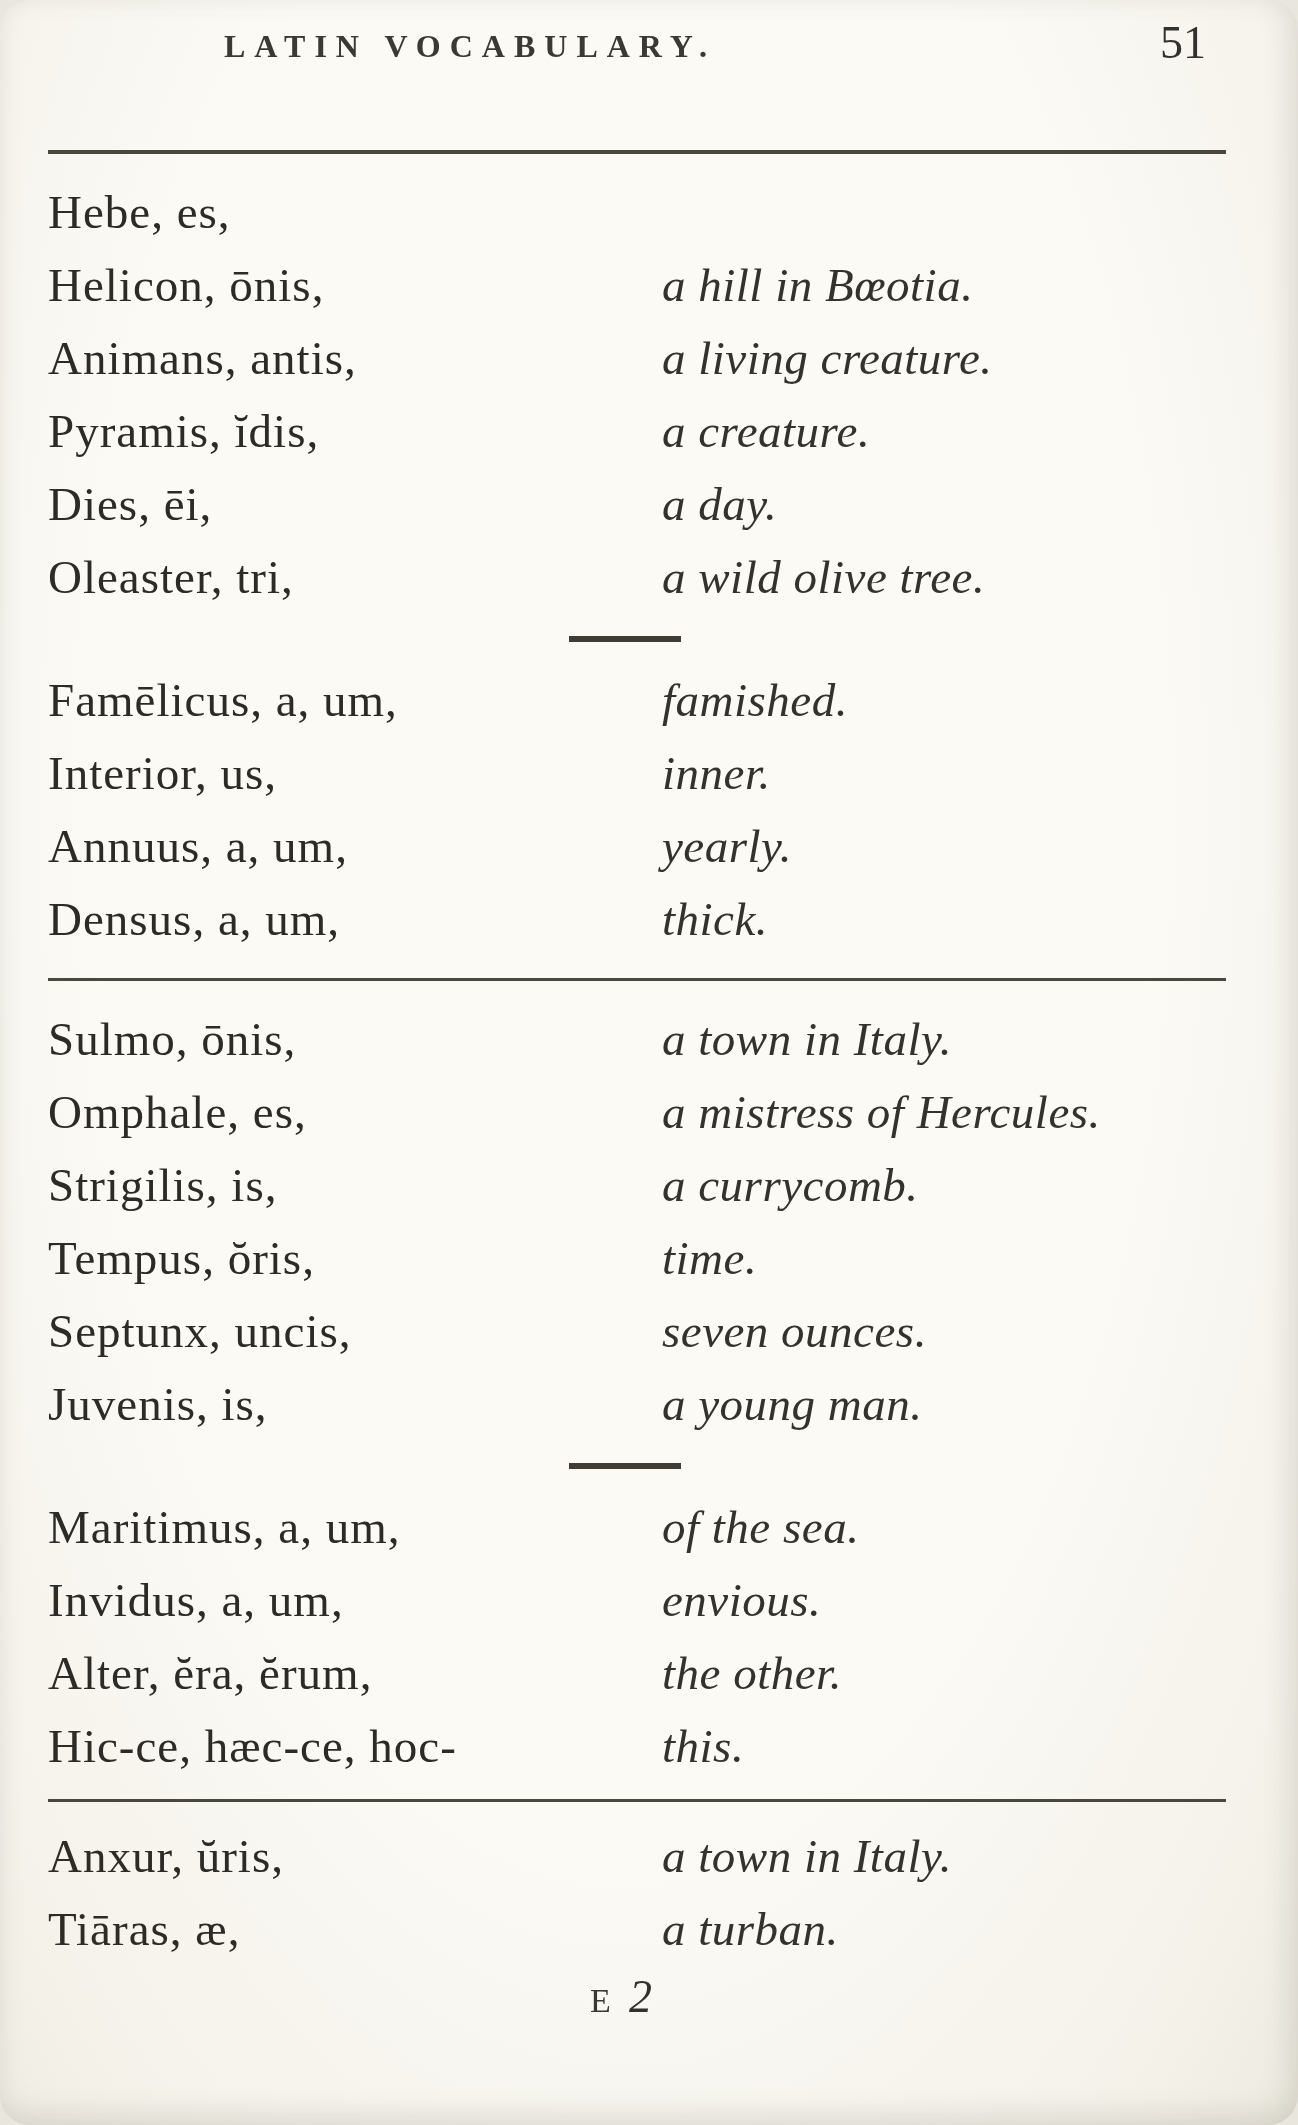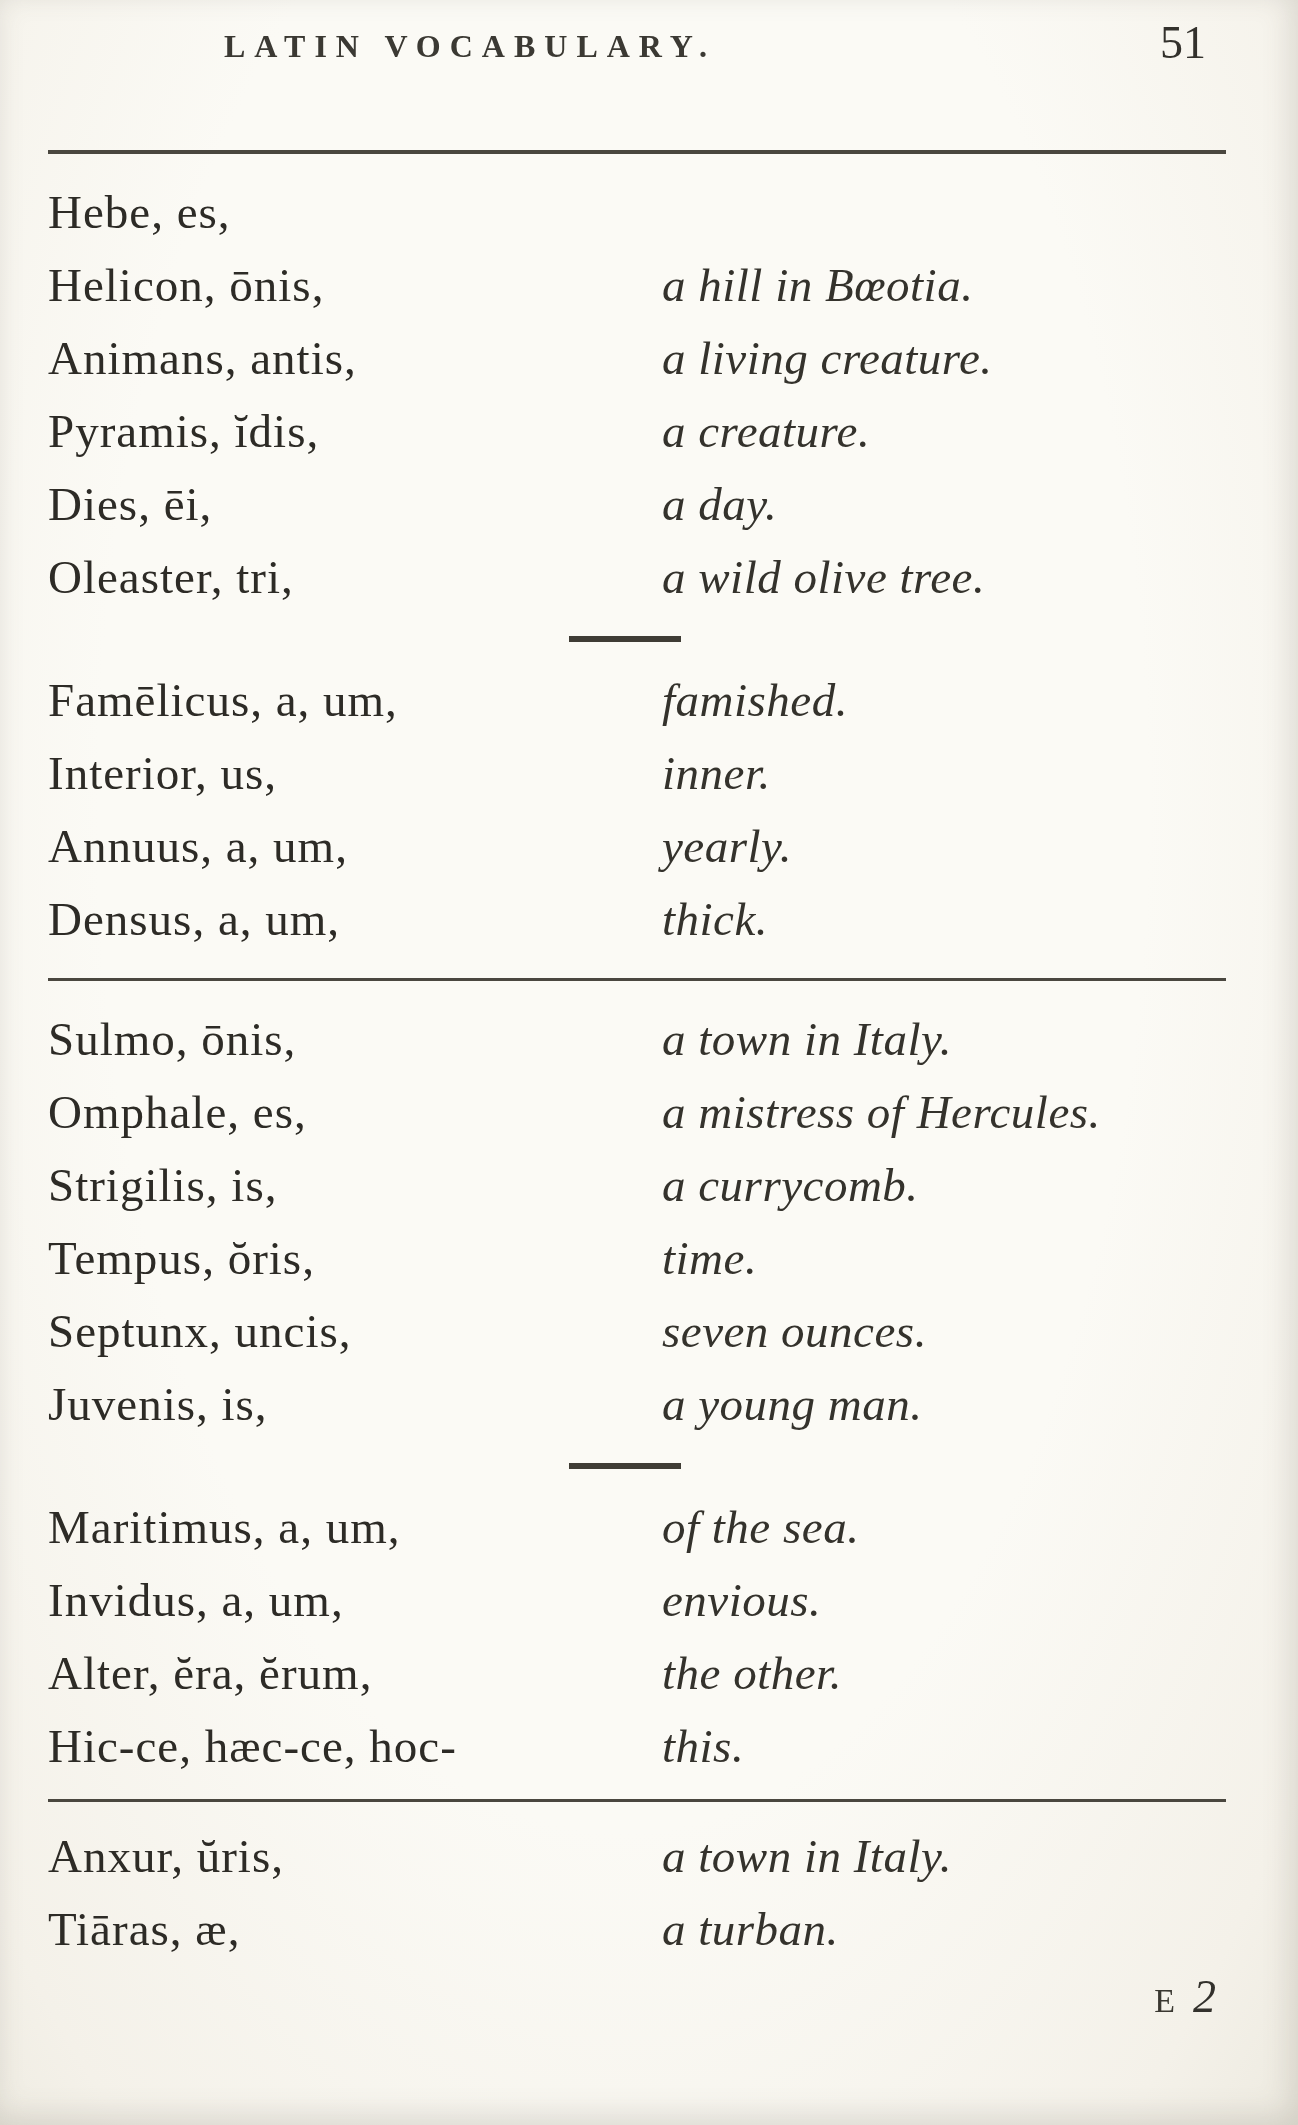--- a/index.html
+++ b/index.html
@@ -16,20 +16,21 @@
   .page {
     position: relative;
     width: 1298px;
     height: 2125px;
     padding: 150px 60px 0 48px;
     color: #2f2d29;
     background:
       radial-gradient(ellipse at 48% 38%, #fbfaf5 55%, #f4f1e9 88%, #edeae0 100%);
     box-shadow: inset -6px -8px 30px rgba(90, 85, 70, 0.18);
     overflow: hidden;
+    border-radius: 30px;
   }
 
   
   .running-title {
     position: absolute;
     top: 28px;
     left: 0;
     width: 940px;
     text-align: center;
     font-size: 32px;
@@ -94,21 +95,21 @@
     color: #34322c;
   }
 
   
   .s4 { padding-bottom: 16px; }
   .s5 { padding-top: 18px; padding-bottom: 0; }
 
   
   .footer {
     margin-top: 4px;
-    text-align: right;
+    text-align: center;
     position: relative;
     left: -22px;
   }
   .sig-letter {
     font-size: 34px;
     letter-spacing: 4px;
     color: #3a3831;
   }
   .sig-num {
     font-size: 46px;

